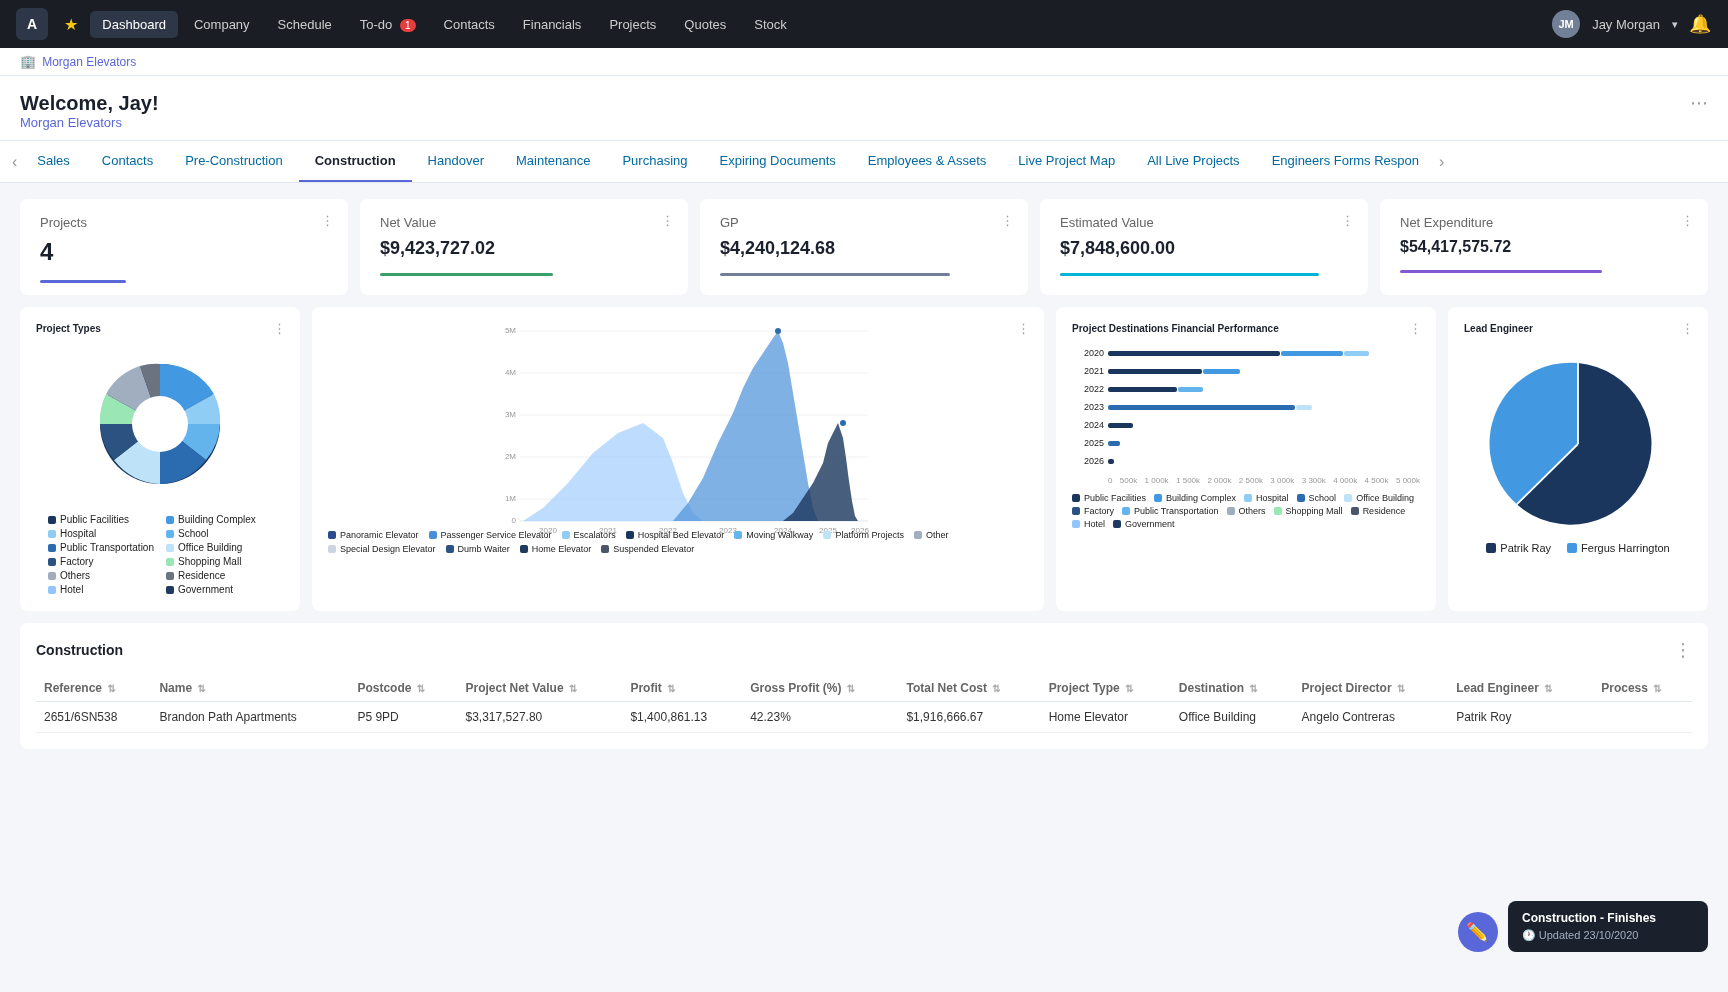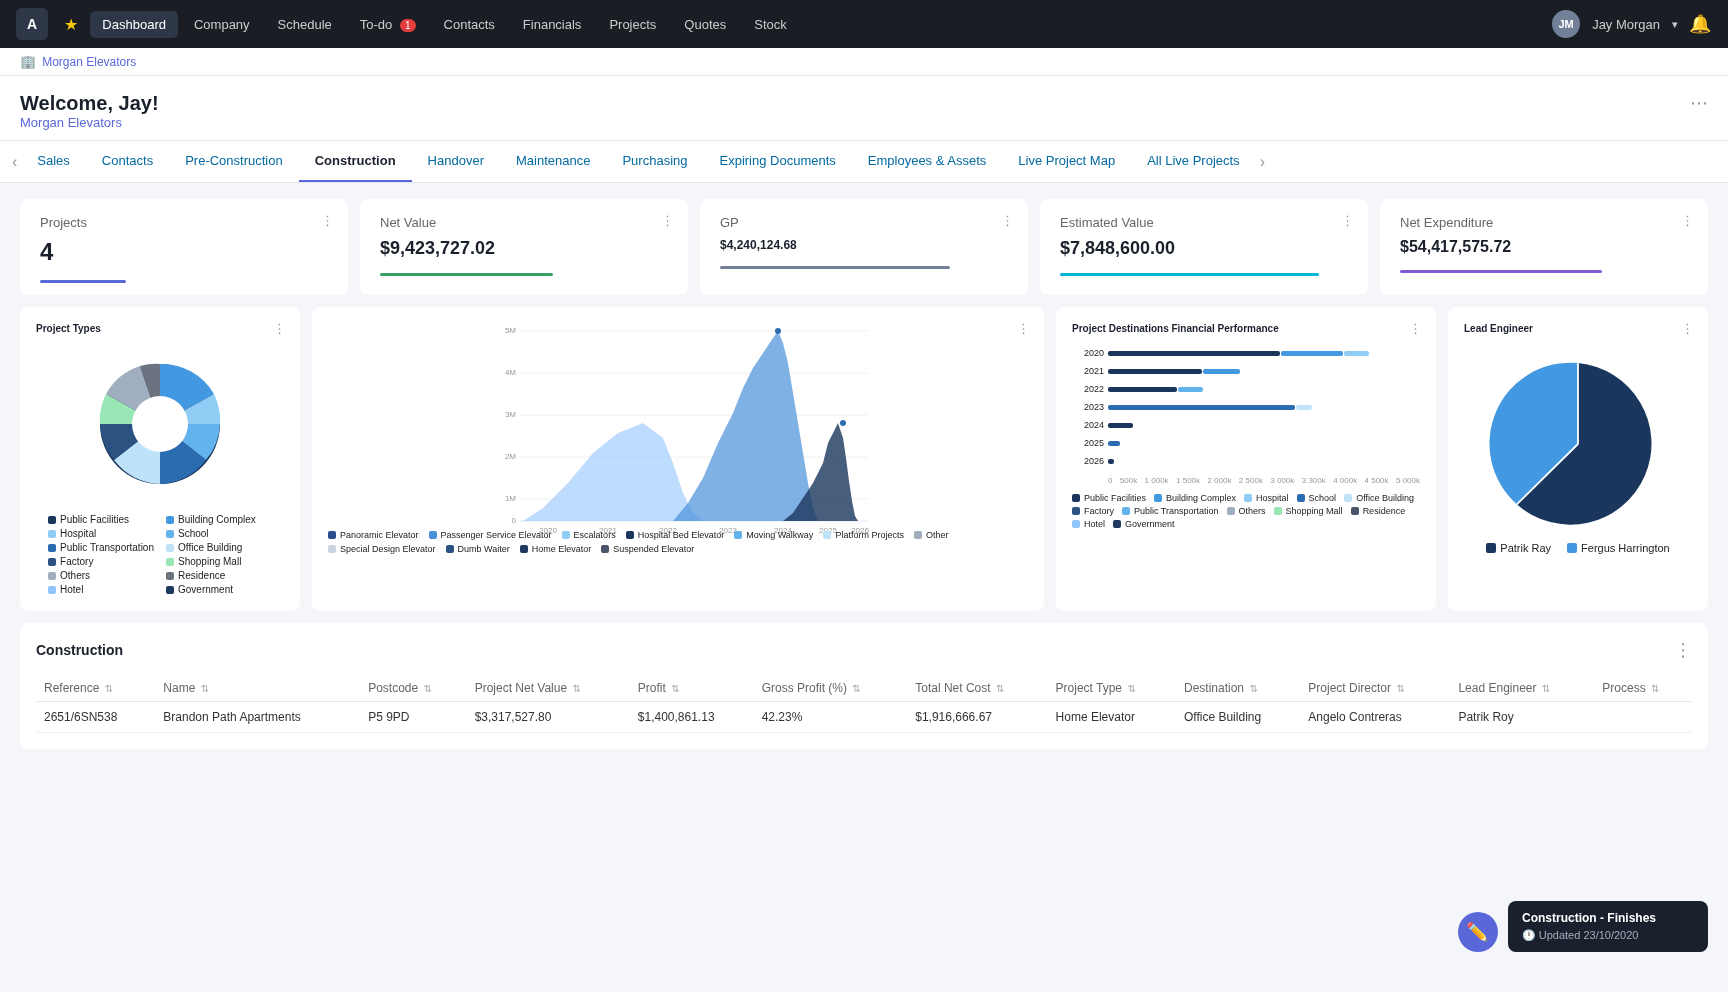--- a/index.html
+++ b/index.html
@@ -201,21 +201,21 @@
       justify-content: space-between;
       margin-bottom: 14px;
     }
     .section-title { font-size: 14px; font-weight: 700; color: #1a202c; }
 
     
     .data-table { width: 100%; border-collapse: collapse; font-size: 12px; }
     .data-table th {
       text-align: left;
       color: #666;
-      font-weight: 400;
+      font-weight: 700;
       padding: 6px 8px;
       border-bottom: 1px solid #e2e8f0;
       white-space: nowrap;
     }
     .data-table td {
       padding: 8px 8px;
       border-bottom: 1px solid #f0f0f0;
       color: #333;
     }
     .sort-icon { color: #aaa; font-size: 10px; margin-left: 2px; }
@@ -296,20 +296,21 @@
   <div class="tab-item">Contacts</div>
   <div class="tab-item">Pre-Construction</div>
   <div class="tab-item active">Construction</div>
   <div class="tab-item">Handover</div>
   <div class="tab-item">Maintenance</div>
   <div class="tab-item">Purchasing</div>
   <div class="tab-item">Expiring Documents</div>
   <div class="tab-item">Employees &amp; Assets</div>
   <div class="tab-item">Live Project Map</div>
   <div class="tab-item">All Live Projects</div>
+  <div class="tab-item">Engineers Forms Respon</div>
   <button class="tab-arrow">›</button>
 </div>
 
 <div class="main-content">
 
   <div class="stats-row">
     <div class="stat-card">
       <div class="card-menu">⋮</div>
       <div class="card-title">Projects</div>
       <div class="card-value">4</div>
@@ -317,21 +318,21 @@
     </div>
     <div class="stat-card">
       <div class="card-menu">⋮</div>
       <div class="card-title">Net Value</div>
       <div class="card-value" style="font-size:18px;">$9,423,727.02</div>
       <div class="card-bar bar-green"></div>
     </div>
     <div class="stat-card">
       <div class="card-menu">⋮</div>
       <div class="card-title">GP</div>
-      <div class="card-value" style="font-size:12px;">$4,240,124.68</div>
+      <div class="card-value" style="font-size:18px;">$4,240,124.68</div>
       <div class="card-bar bar-gray"></div>
     </div>
     <div class="stat-card">
       <div class="card-menu">⋮</div>
       <div class="card-title">Estimated Value</div>
       <div class="card-value" style="font-size:18px;">$7,848,600.00</div>
       <div class="card-bar bar-cyan"></div>
     </div>
     <div class="stat-card">
       <div class="card-menu">⋮</div>

